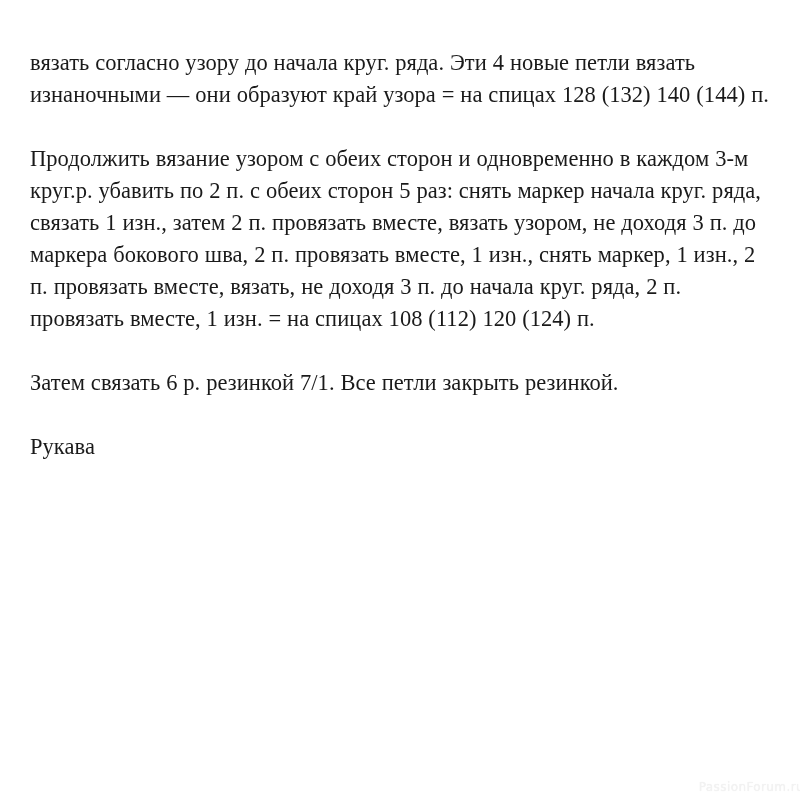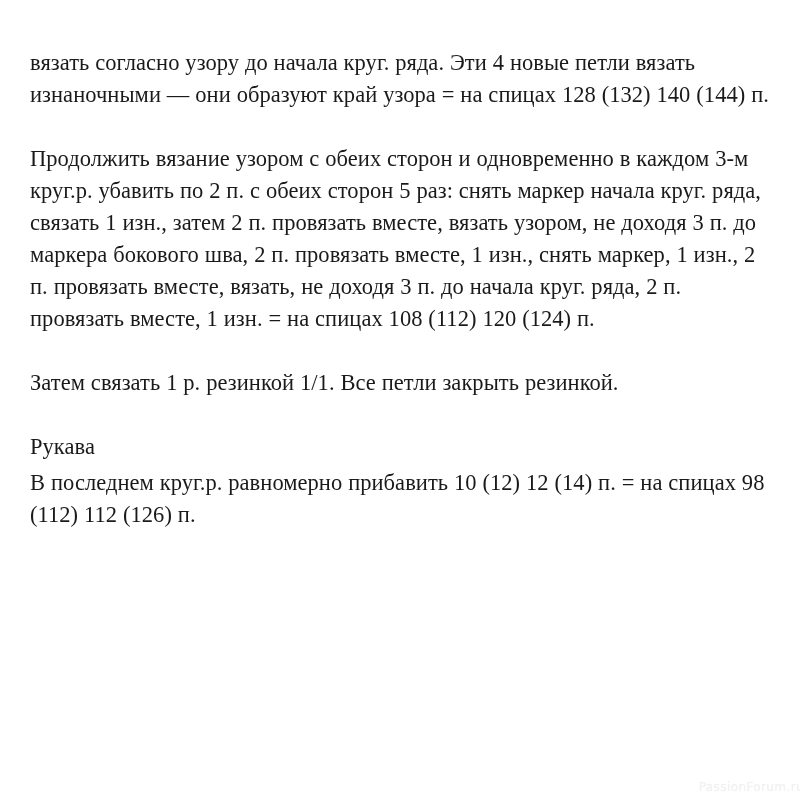--- a/index.html
+++ b/index.html
@@ -41,21 +41,21 @@
     font-size: 22.5px;
     line-height: 32px;
     letter-spacing: 0.05px;
     word-spacing: 0.2px;
     text-align: left;
     white-space: pre-wrap;
     color: #1a1a1a;
   }
 
   .para.heading-line {
-    margin-bottom: 4px;
+    margin-bottom: 17px;
   }
 
   .para:last-of-type {
     margin-bottom: 0;
   }
 
   #watermark {
     position: absolute;
     right: 8px;
     bottom: 6px;
@@ -72,24 +72,23 @@
 <body>
 
 <div id="page">
 
   <div id="doc-body">
 
     <p class="para">вязать согласно узору до начала круг. ряда. Эти 4 новые петли вязать изнаночными — они образуют край узора = на спицах 128 (132) 140 (144) п.</p>
 
     <p class="para">Продолжить вязание узором с обеих сторон и одновременно в каждом 3-м круг.р. убавить по 2 п. с обеих сторон 5 раз: снять маркер начала круг. ряда, связать 1 изн., затем 2 п. провязать вместе, вязать узором, не доходя 3 п. до маркера бокового шва, 2 п. провязать вместе, 1 изн., снять маркер, 1 изн., 2 п. провязать вместе, вязать, не доходя 3 п. до начала круг. ряда, 2 п. провязать вместе, 1 изн. = на спицах 108 (112) 120 (124) п.</p>
 
-    <p class="para">Затем связать 1 р. резинкой 1/1. Все петли закрыть резинкой.</p>
+    <p class="para">Затем связать 6 р. резинкой 7/1. Все петли закрыть резинкой.</p>
 
     <p class="para heading-line">Рукава</p>
 
 
-    <p class="para">В последнем круг.р. равномерно прибавить 10 (12) 12 (14) п. = на спицах 98 (112) 112 (126) п.</p>
 
   </div>
 
   <div id="watermark">PassionForum.ru</div>
 
 </div>
 
 </body></html>

